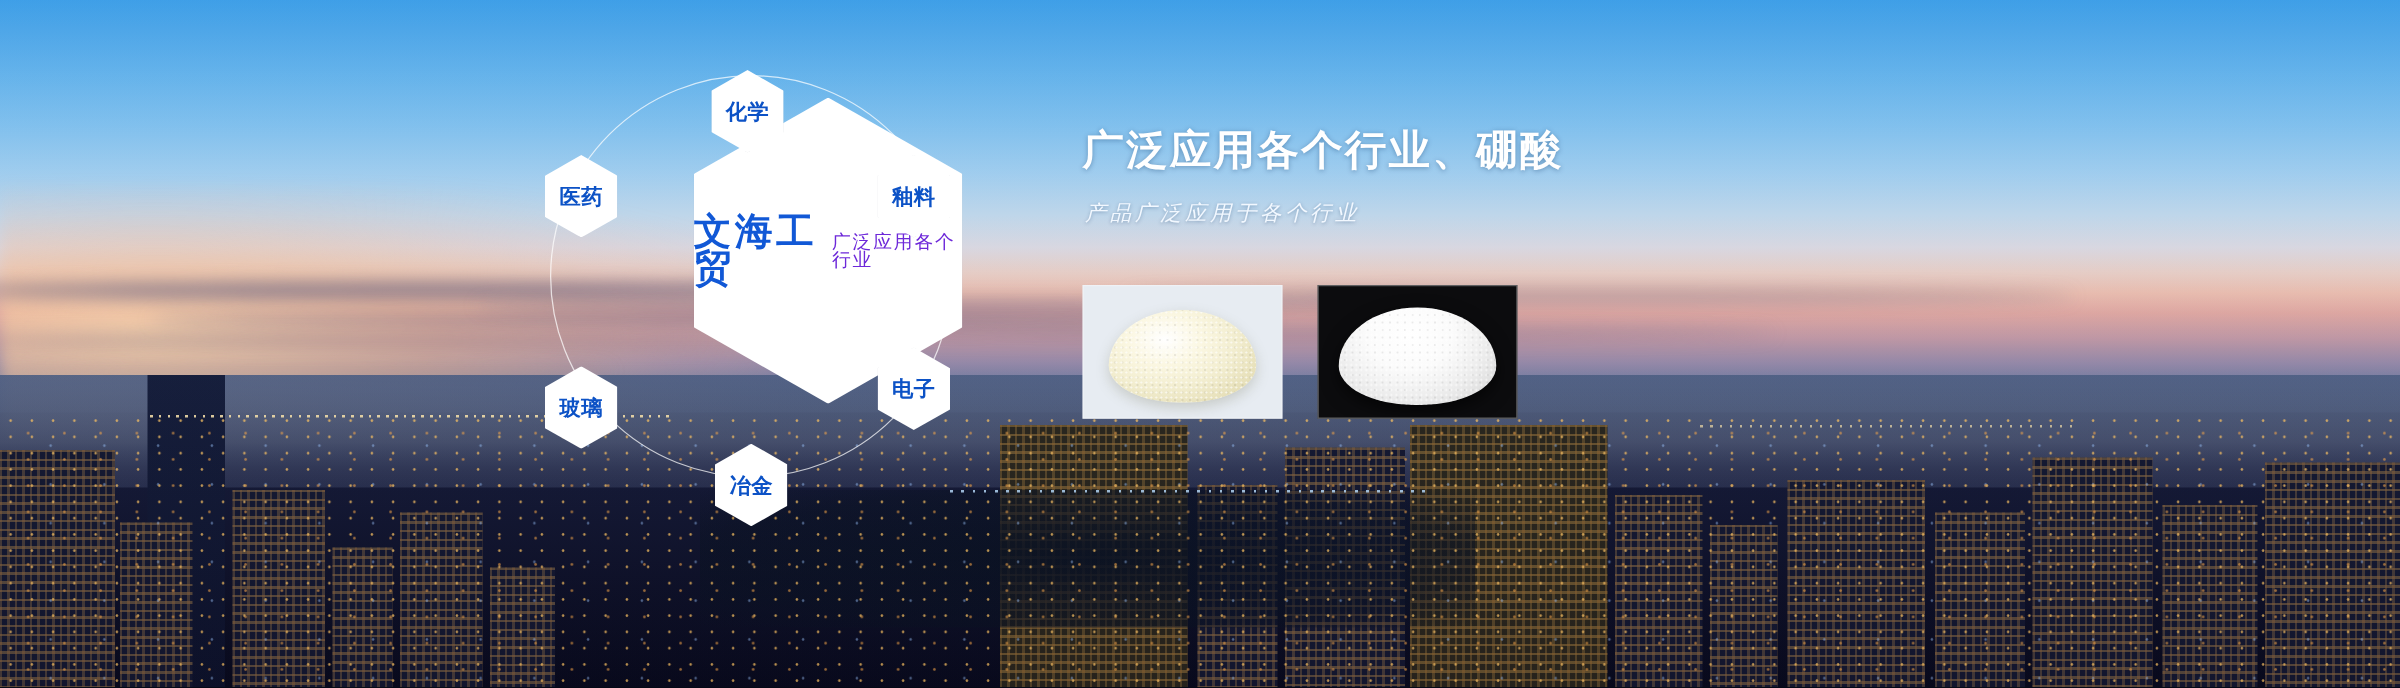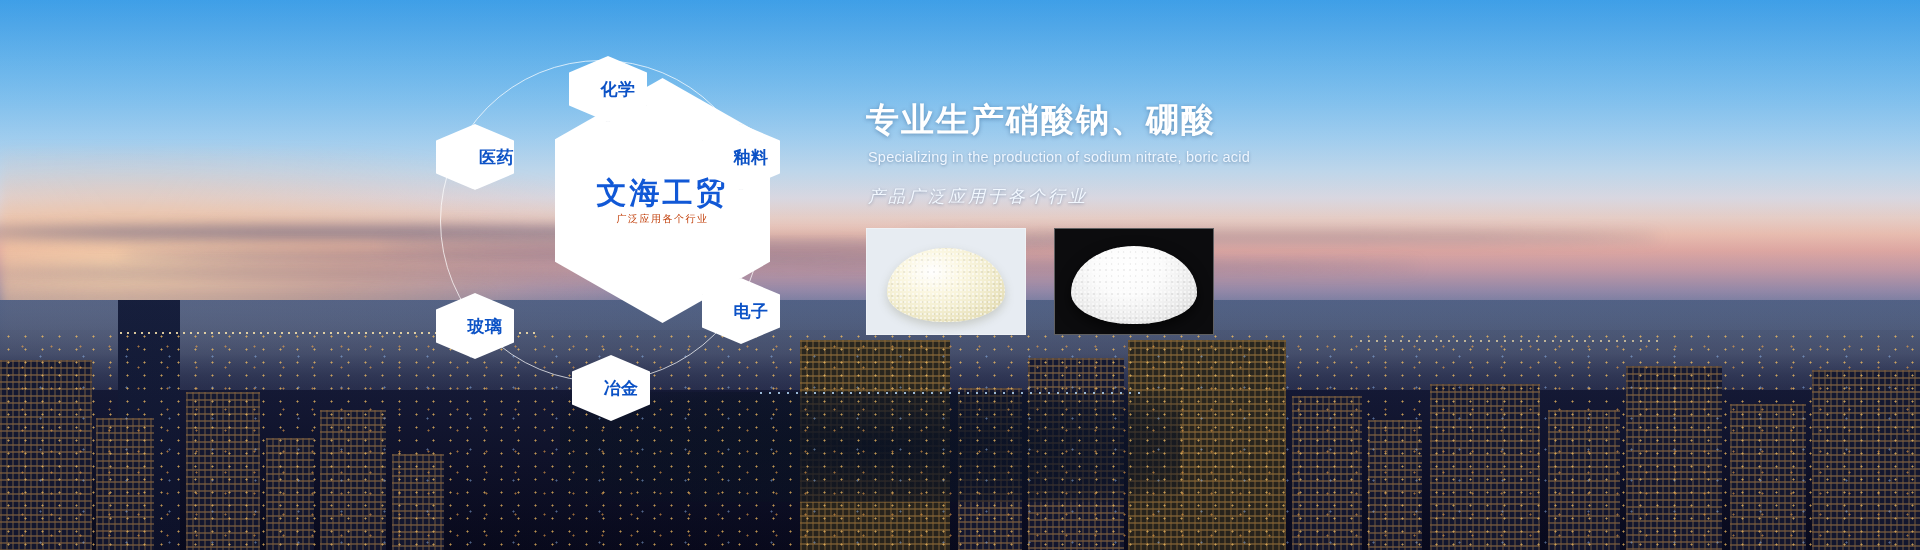--- a/index.html
+++ b/index.html
@@ -129,47 +129,47 @@
     border-radius:50%;
   }
 
   .hex{
     position:absolute;
     background:#ffffff;
     clip-path:polygon(50% 0%,100% 25%,100% 75%,50% 100%,0% 75%,0% 25%);
     display:flex;align-items:center;justify-content:center;
     box-shadow:0 2px 10px rgba(10,30,70,.22);
   }
-  .hex-sm{width:58px;height:66px;padding-left:20px;}
+  .hex-sm{width:58px;height:66px;}
   .hex-sm span{
     color:#0c52c6;font-size:17px;font-weight:bold;letter-spacing:.5px;
     line-height:1;white-space:nowrap;
   }
 
   .hex-main{
     width:215px;height:245px;
     left:125px;top:48px;
-    flex-direction:column;gap:6px;
+    flex-direction:row;gap:6px;
     background:#ffffff;
     box-shadow:0 4px 22px rgba(10,30,70,.28);
   }
   .hex-main .title{
     color:#1158d6;font-size:30px;font-weight:bold;letter-spacing:3px;line-height:1;
   }
   .hex-main .sub{
-    color:#c2410c;font-size:10px;letter-spacing:1.5px;line-height:1;
+    color:#6d28d9;font-size:15px;letter-spacing:1.5px;line-height:1;
   }
 
   
   .h-chem {left:139px; top:26px;}   
   .h-glaze{left:272px; top:94px;align-items:center;}   
   .h-elec {left:272px; top:248px;}  
   .h-meta {left:142px; top:325px;}  
   .h-glass{left:6px;   top:263px;}  
-  .h-med  {left:6px;   top:94px;justify-content:flex-end;}   
+  .h-med  {left:6px;   top:94px;}   
 
   
   .copy{position:absolute;left:866px;top:100px;width:720px;}
   .copy h1{
     margin:0;
     color:#ffffff;
     font-size:33px;font-weight:bold;letter-spacing:2px;line-height:1.2;
     text-shadow:0 1px 4px rgba(0,40,90,.35);
   }
   .copy .en{
@@ -295,22 +295,21 @@
       <span>玻璃</span>
     </div>
 
     <div class="hex hex-sm h-med">
       <span>医药</span>
     </div>
 
   </div>
 
   <div class="copy">
-    <h1>专业生产硝酸钠、硼酸</h1>
-    <div class="en">Specializing in the production of sodium nitrate, boric acid</div>
+    <h1>广泛应用各个行业、硼酸</h1>
     <div class="tag">产品广泛应用于各个行业</div>
   </div>
 
   <div class="photos">
     <div class="photo a">
       <div class="mound cream">
         <div class="grain"></div>
       </div>
     </div>
     <div class="photo b">

